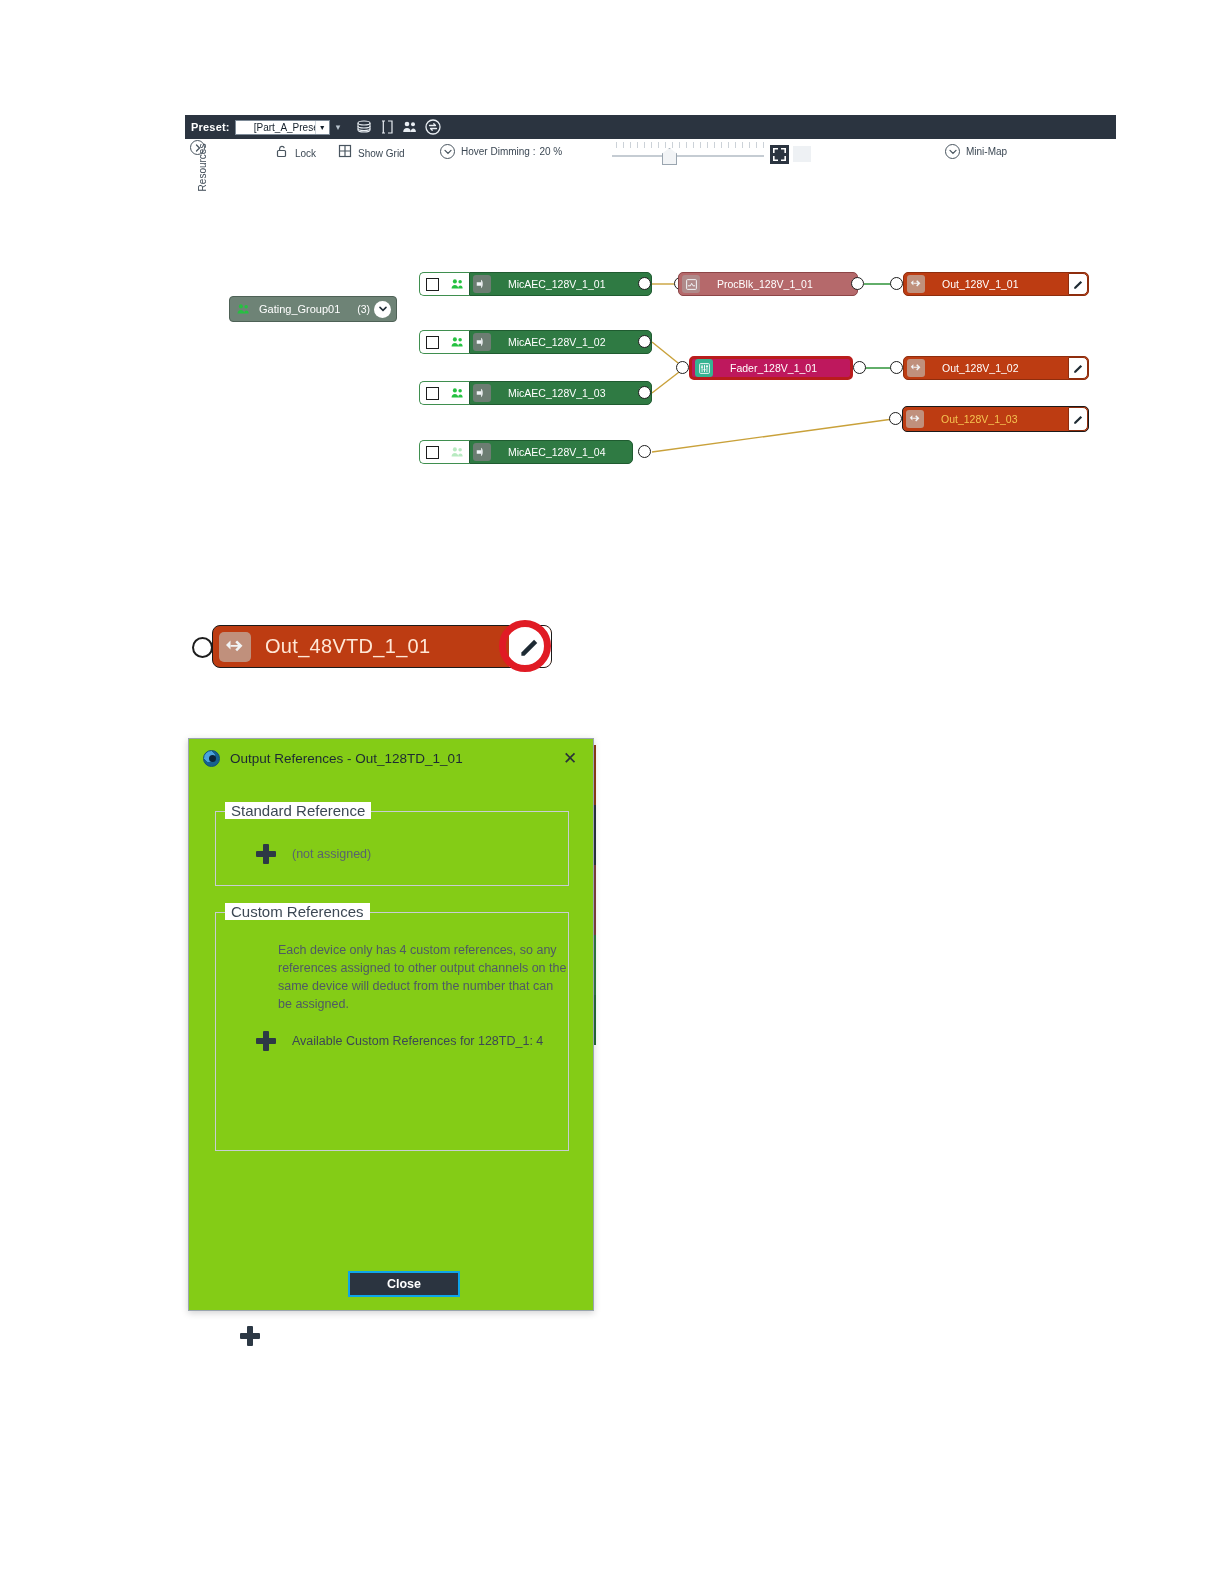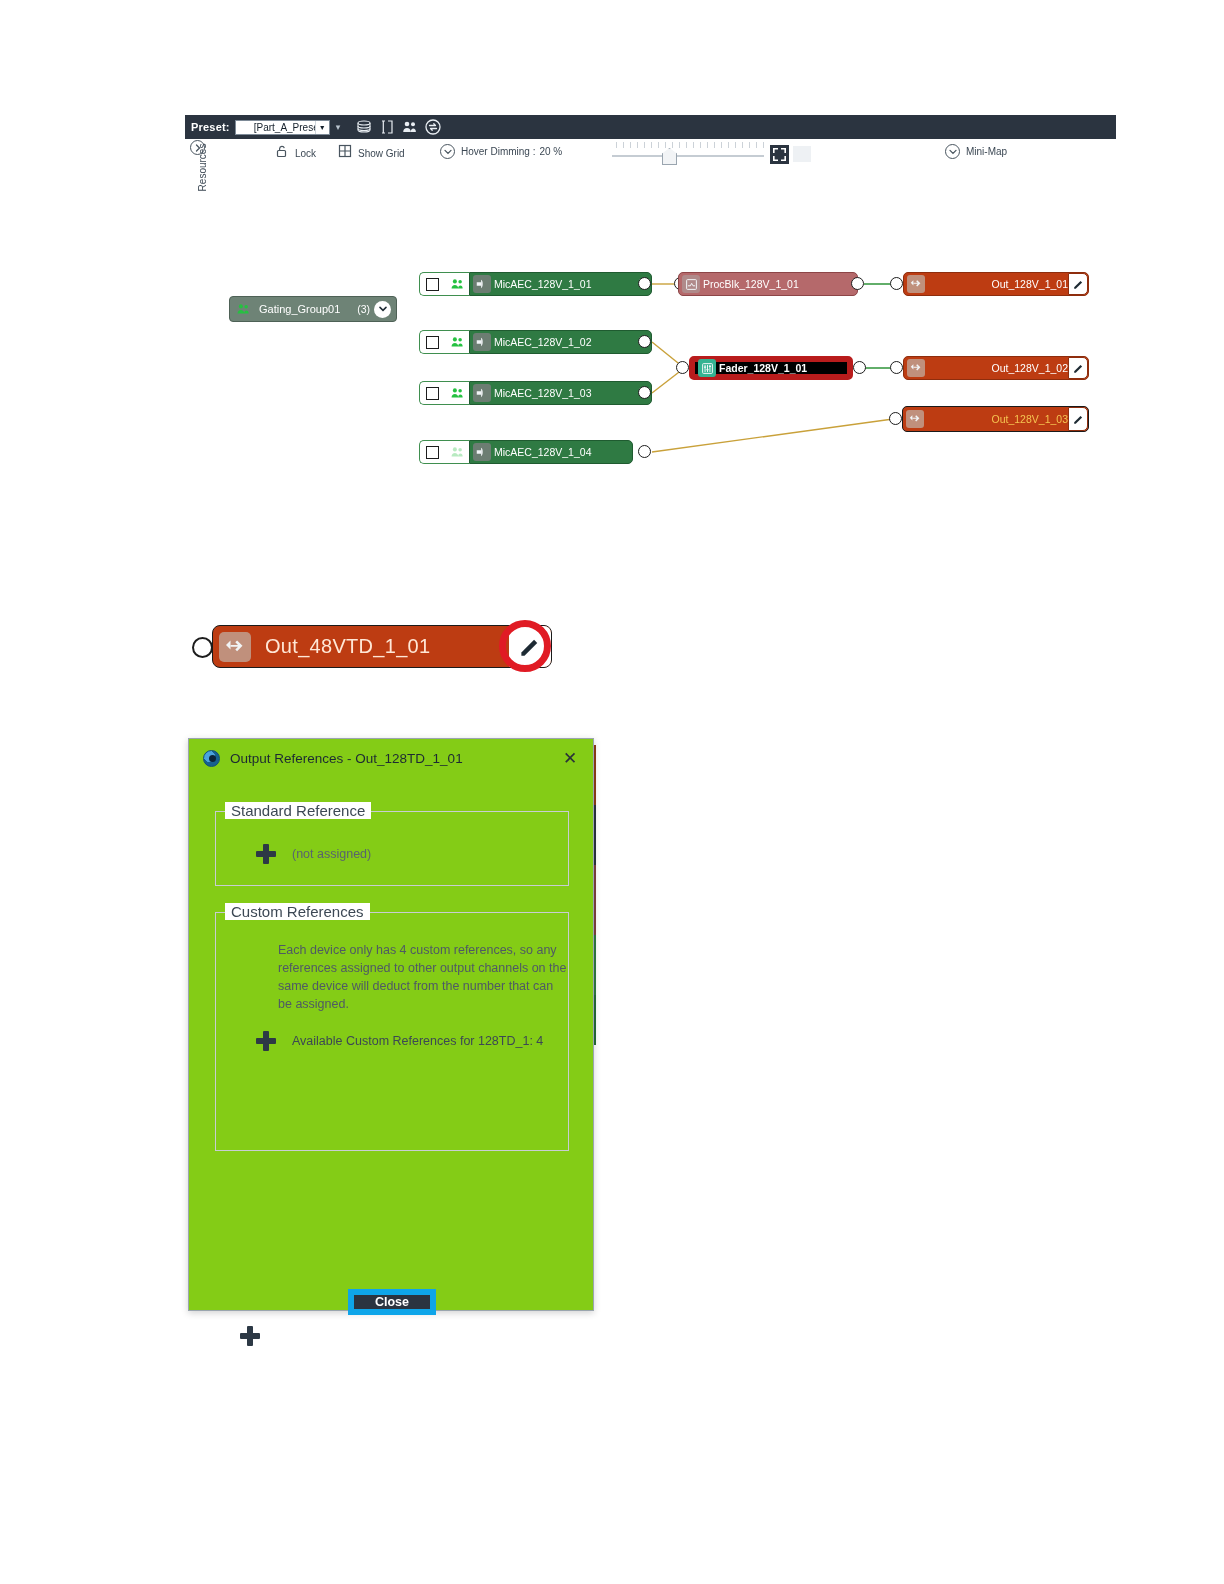--- a/index.html
+++ b/index.html
@@ -64,37 +64,37 @@
     display:flex;align-items:center;justify-content:center;}
   .fit-ghost{position:absolute;left:181px;top:4px;width:18px;height:16px;background:#eef1f4;}
 
   #minimap-item{left:945px;top:144px;}
 
   
   #canvas{left:0;top:230px;width:1224px;height:340px;}
 
   .node{position:absolute;display:flex;align-items:center;height:24px;
         border-radius:5px;box-sizing:border-box;}
-  .node .nname{font-size:10.5px;color:#ffffff;padding-left:3px;white-space:nowrap;text-align:right;}
+  .node .nname{font-size:10.5px;color:#ffffff;padding-left:17px;white-space:nowrap;}
 
   .node-chk{width:26px;height:24px;background:#ffffff;border:1px solid #3f8f4f;
     border-right:none;border-radius:5px 0 0 5px;display:flex;align-items:center;justify-content:center;box-sizing:border-box;}
   .chkbox{width:13px;height:13px;border:1.4px solid #1d1d1d;background:#fff;box-sizing:border-box;}
   .node-grp{width:24px;height:24px;background:#ffffff;border-top:1px solid #3f8f4f;border-bottom:1px solid #3f8f4f;
     display:flex;align-items:center;justify-content:center;box-sizing:border-box;}
   .node-body{height:24px;display:flex;align-items:center;border-radius:0 5px 5px 0;box-sizing:border-box;}
   .mic-body{background:#2f7a43;border:1px solid #1f5b30;}
   .node-ico{width:18px;height:18px;margin-left:3px;border-radius:3px;display:flex;align-items:center;justify-content:center;}
   .ico-mic{background:#6c7d72;}
   .ico-proc{background:#b08a8a;}
   .ico-fader{background:#35b392;}
   .ico-out{background:#c0907c;}
 
   .proc-node{background:#b5696b;border:1px solid #8d4547;}
-  .fader-node{background:#000000;border:6px solid #b91c1c;font-weight:bold;}
+  .fader-node{background:#be185d;border:3px solid #b91c1c;}
   .out-node{background:#bd3c12;border:1px solid #8e2d0d;}
   .out-node.selected{border:1.6px solid #1a1a1a;}
   .out-node .nname{color:#ffffff;}
   .out-node.selected .nname{color:#f5c451;}
 
   .pencil-box{width:20px;height:100%;background:#ffffff;border:1px solid #8e2d0d;border-left:1px solid #8e2d0d;
     border-radius:0 5px 5px 0;display:flex;align-items:center;justify-content:center;box-sizing:border-box;}
 
   .port{position:absolute;width:13px;height:13px;border-radius:50%;background:#ffffff;border:1.6px solid #1d1d1d;box-sizing:border-box;}
 
@@ -145,22 +145,22 @@
   .plusglyph::before{content:"";position:absolute;left:0;top:7px;width:20px;height:6px;background:#2d3945;border-radius:1px;}
   .plusglyph::after{content:"";position:absolute;left:7px;top:0;width:6px;height:20px;background:#2d3945;border-radius:1px;}
   #std-row{position:absolute;left:40px;top:32px;}
   #std-text{font-size:12.5px;color:#59646e;margin-left:16px;}
 
   #custom-desc{position:absolute;left:62px;top:28px;width:290px;
     font-size:12.5px;color:#4f5a64;line-height:18px;}
   #avail-row{position:absolute;left:40px;top:118px;}
   #avail-text{font-size:12.5px;color:#3c4854;margin-left:16px;white-space:nowrap;}
 
-  #close-btn{position:absolute;left:159px;top:550px;width:88px;height:26px;
-    background:#2b3440;border:6px solid #0ea5e9;box-sizing:border-box;
+  #close-btn{position:absolute;left:159px;top:532px;width:112px;height:26px;
+    background:#2b3440;border:2px solid #0ea5e9;box-sizing:border-box;
     display:flex;align-items:center;justify-content:center;}
   #close-btn span{font-size:12.5px;color:#ffffff;font-weight:bold;}
 
   #bottom-plus{left:240px;top:1326px;width:20px;height:20px;}
   #bottom-plus .plusglyph{width:20px;height:20px;}
 </style>
 </head>
 <body>
 
 <div id="toolbar-dark" class="abs">

